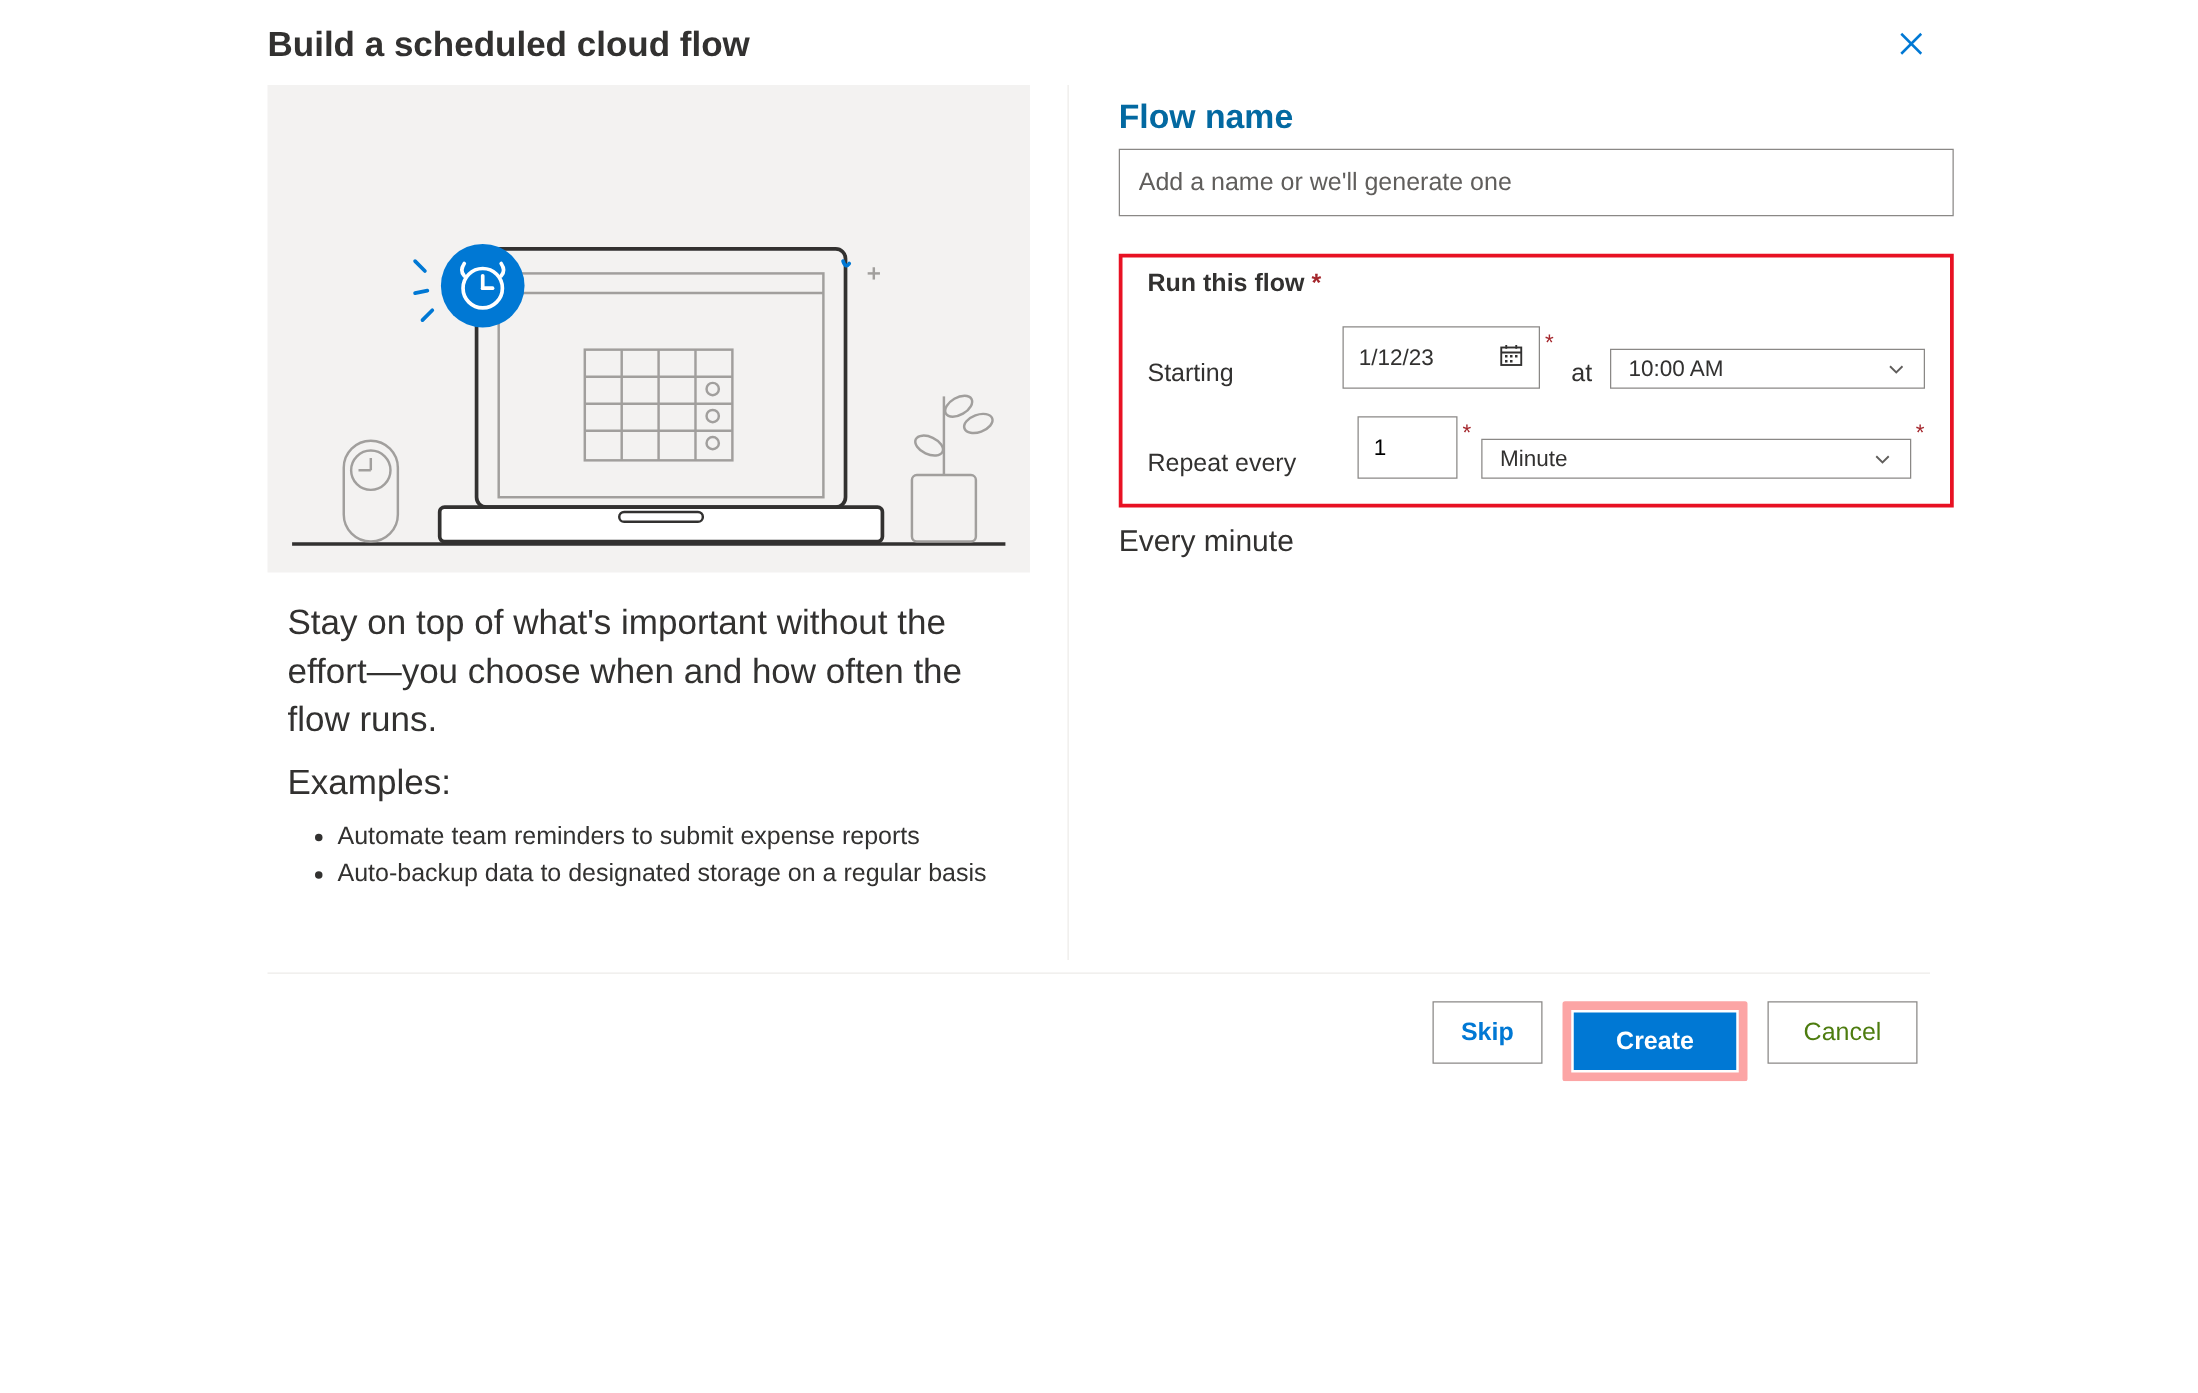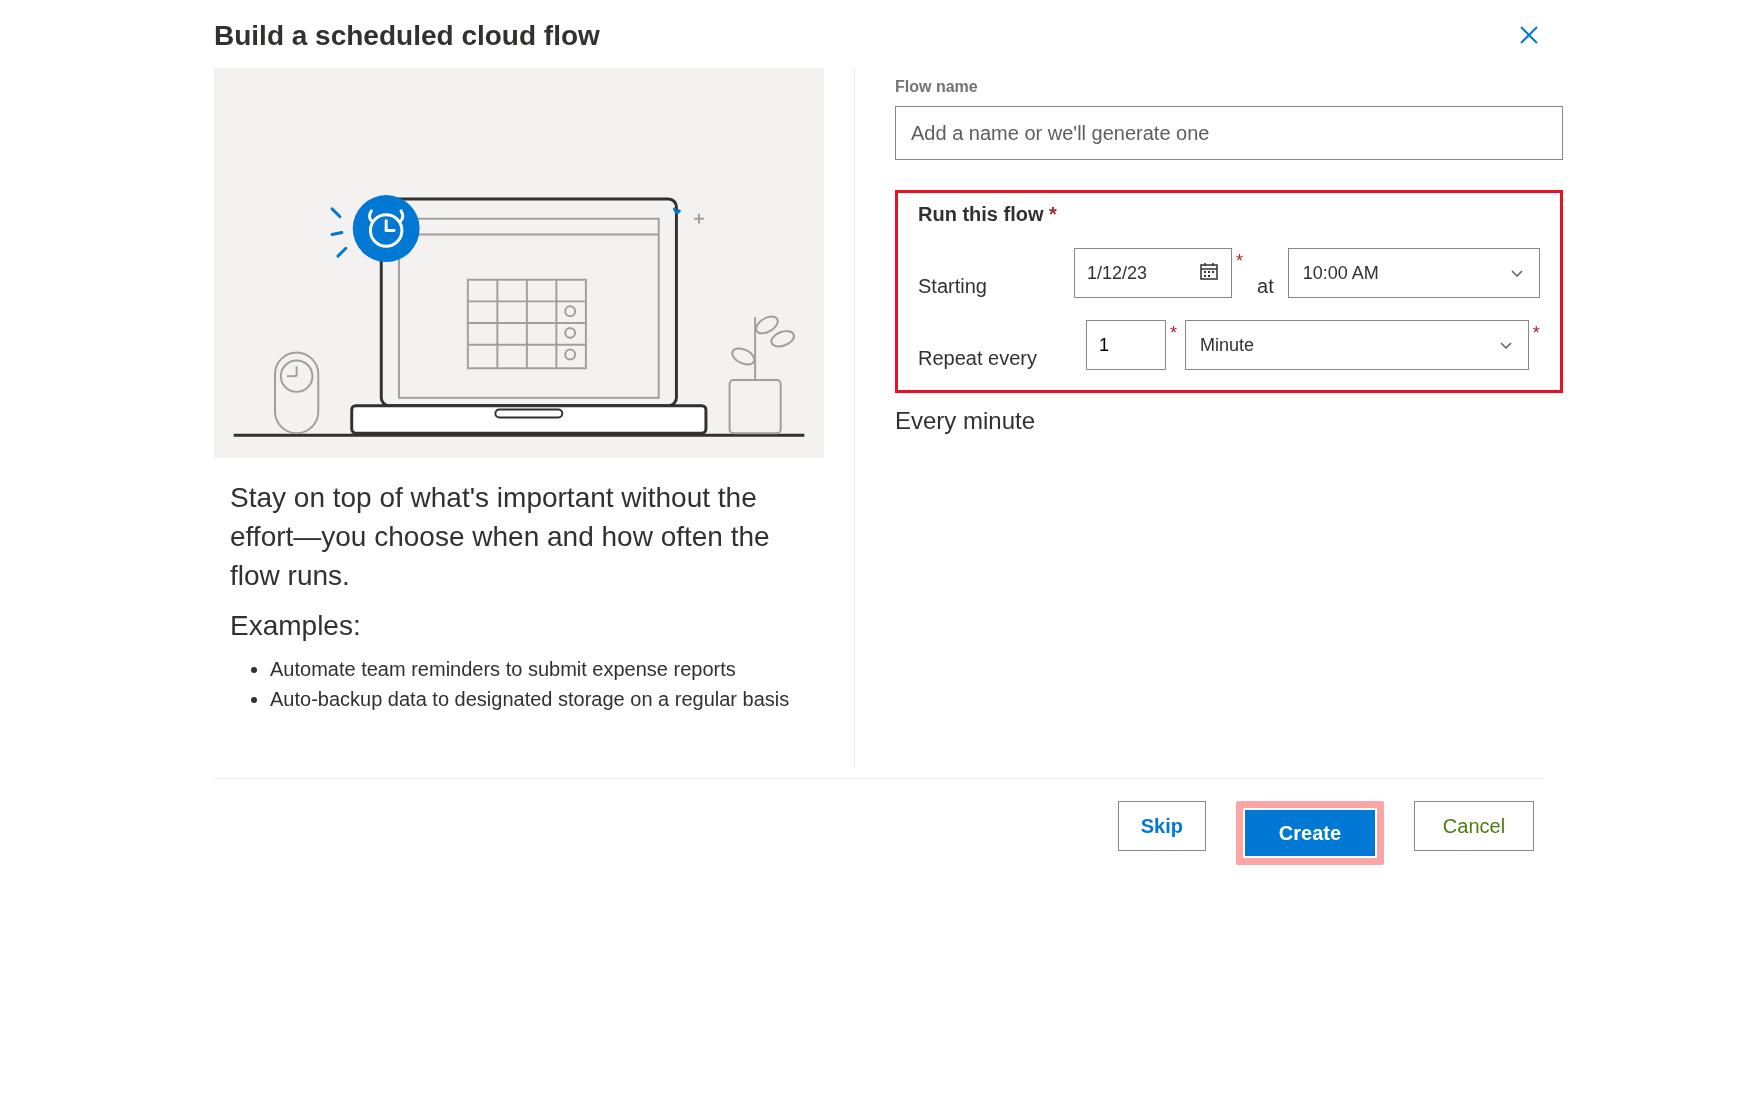--- a/index.html
+++ b/index.html
@@ -63,23 +63,23 @@
   }
   .left-col li { margin-bottom: 2px; }
 
   .right-col {
     flex: 1;
     border-left: 1px solid #edebe9;
     padding-left: 40px;
     padding-top: 10px;
   }
   .section-label {
-    font-size: 16px;
-    font-weight: 600;
-    color: #737373;
+    font-size: 27px;
+    font-weight: 600;
+    color: #0369a1;
     margin-bottom: 10px;
   }
   .flow-name-input {
     width: 100%;
     height: 54px;
     border: 1px solid #8a8886;
     padding: 0 15px;
     font-size: 20px;
     color: #323130;
     outline: none;
@@ -129,21 +129,21 @@
   }
   .at-label {
     font-size: 20px;
     margin: 0 6px;
   }
   .time-select, .unit-select {
     display: inline-flex;
     align-items: center;
     justify-content: space-between;
     border: 1px solid #8a8886;
-    height: 50px;
+    height: 32px;
     padding: 0 14px;
     font-size: 18px;
     cursor: pointer;
     background: #fff;
   }
   .time-select { width: 252px; }
   .repeat-input {
     border: 1px solid #8a8886;
     height: 50px;
     width: 80px;
@@ -159,21 +159,21 @@
   }
   .will-run-value {
     font-size: 24px;
     margin-top: 14px;
   }
   .footer {
     border-top: 1px solid #edebe9;
     padding: 22px 10px 0 0;
     display: flex;
     justify-content: flex-end;
-    gap: 30px;
+    gap: 16px;
     margin-top: 10px;
   }
   .btn {
     height: 50px;
     min-width: 68px;
     padding: 0 22px;
     font-size: 20px;
     border: 1px solid #8a8886;
     background: #fff;
     cursor: pointer;

